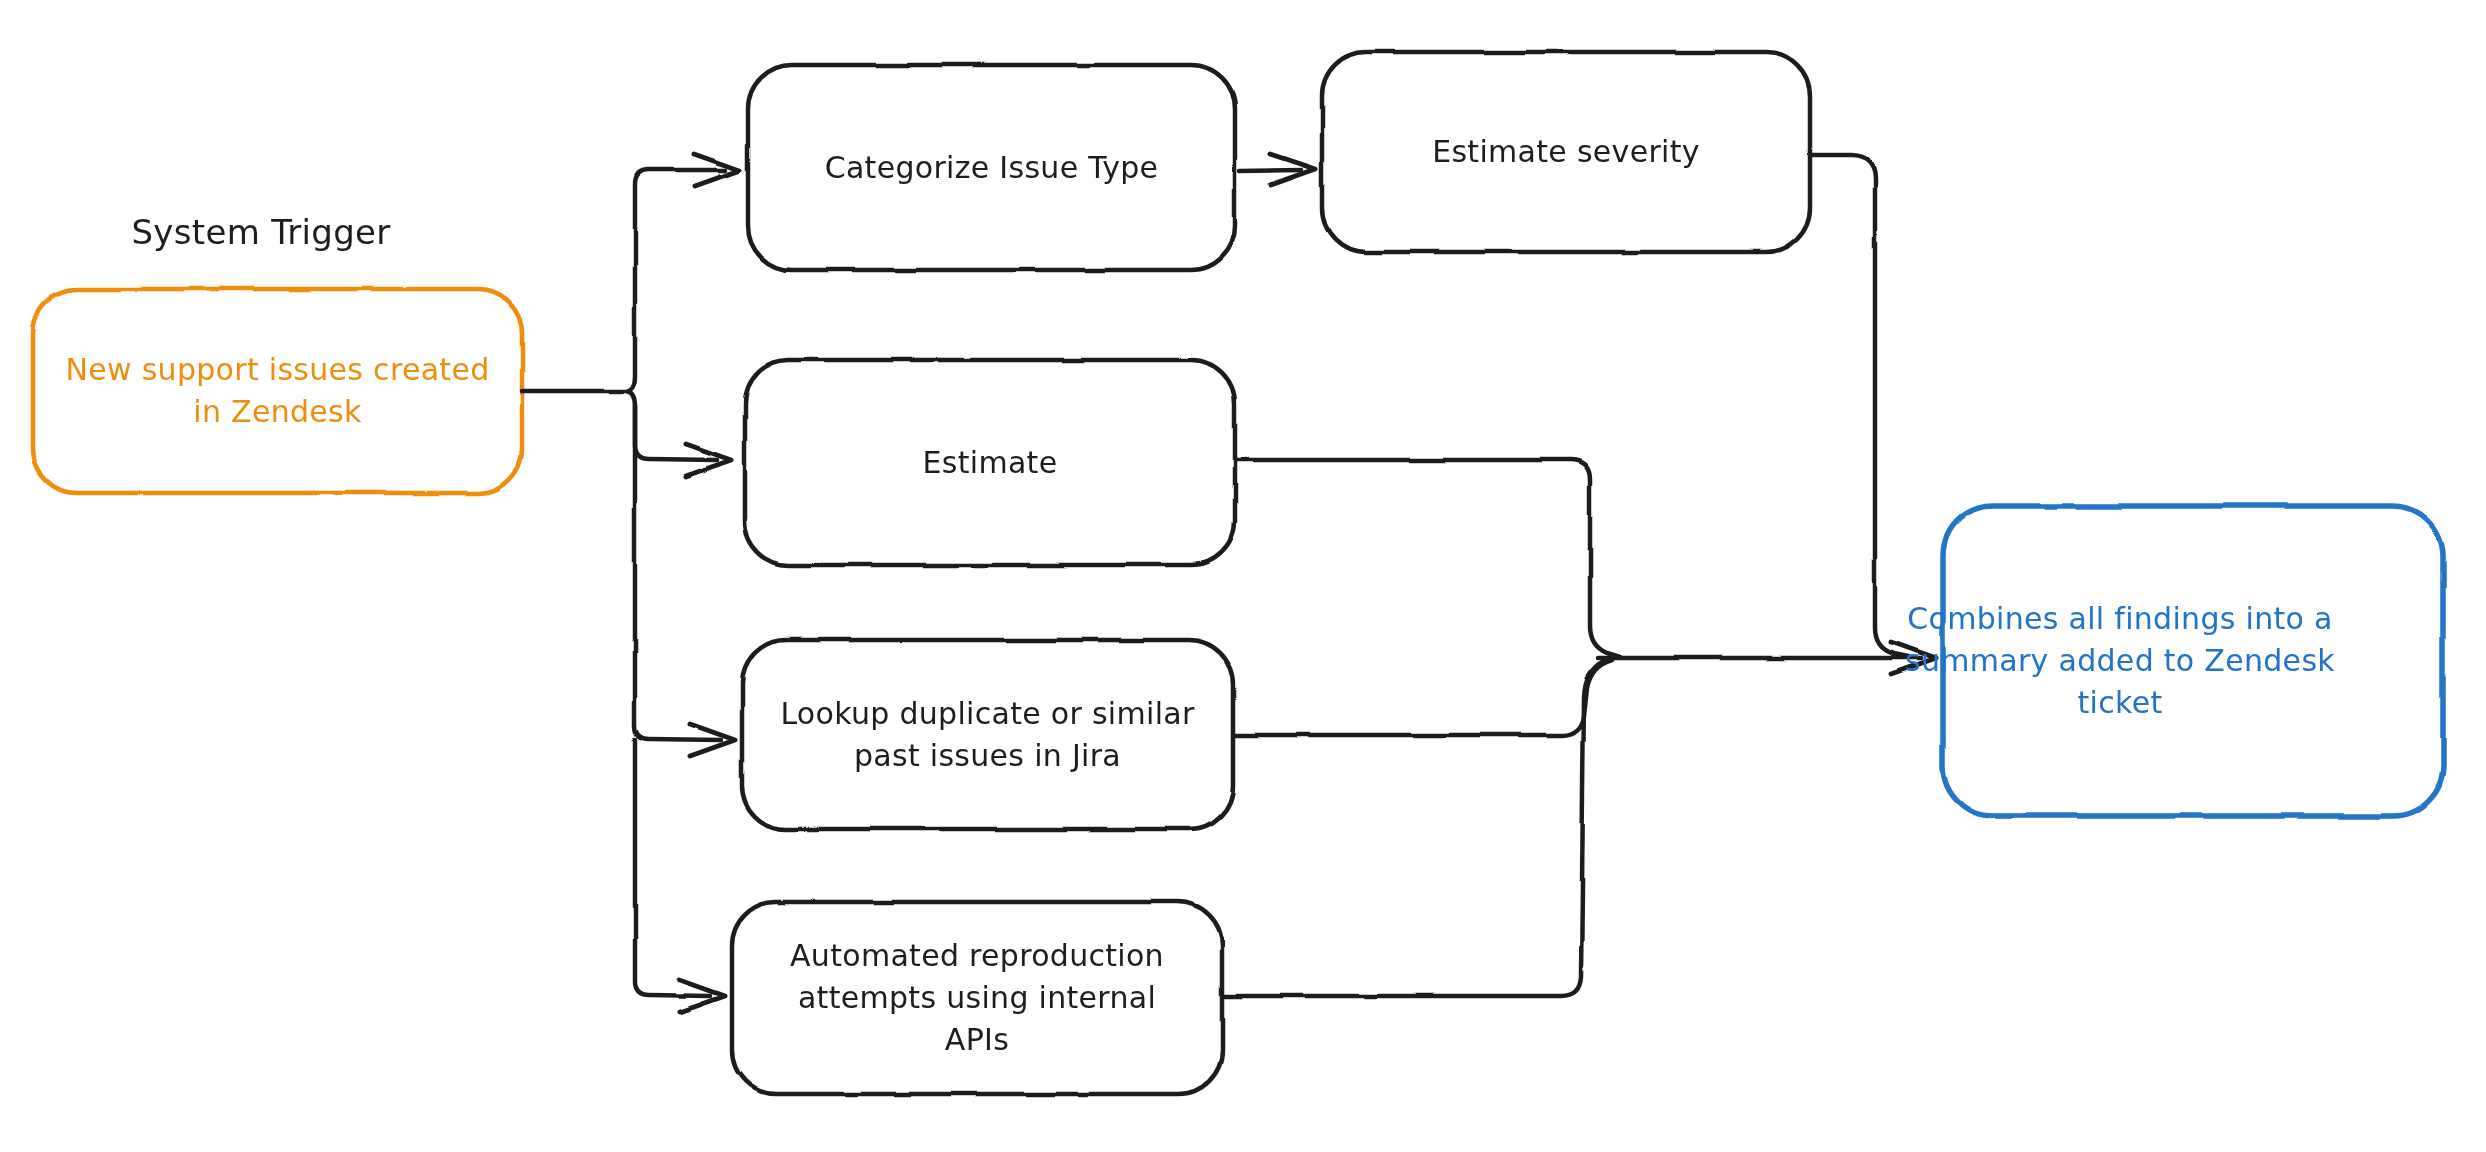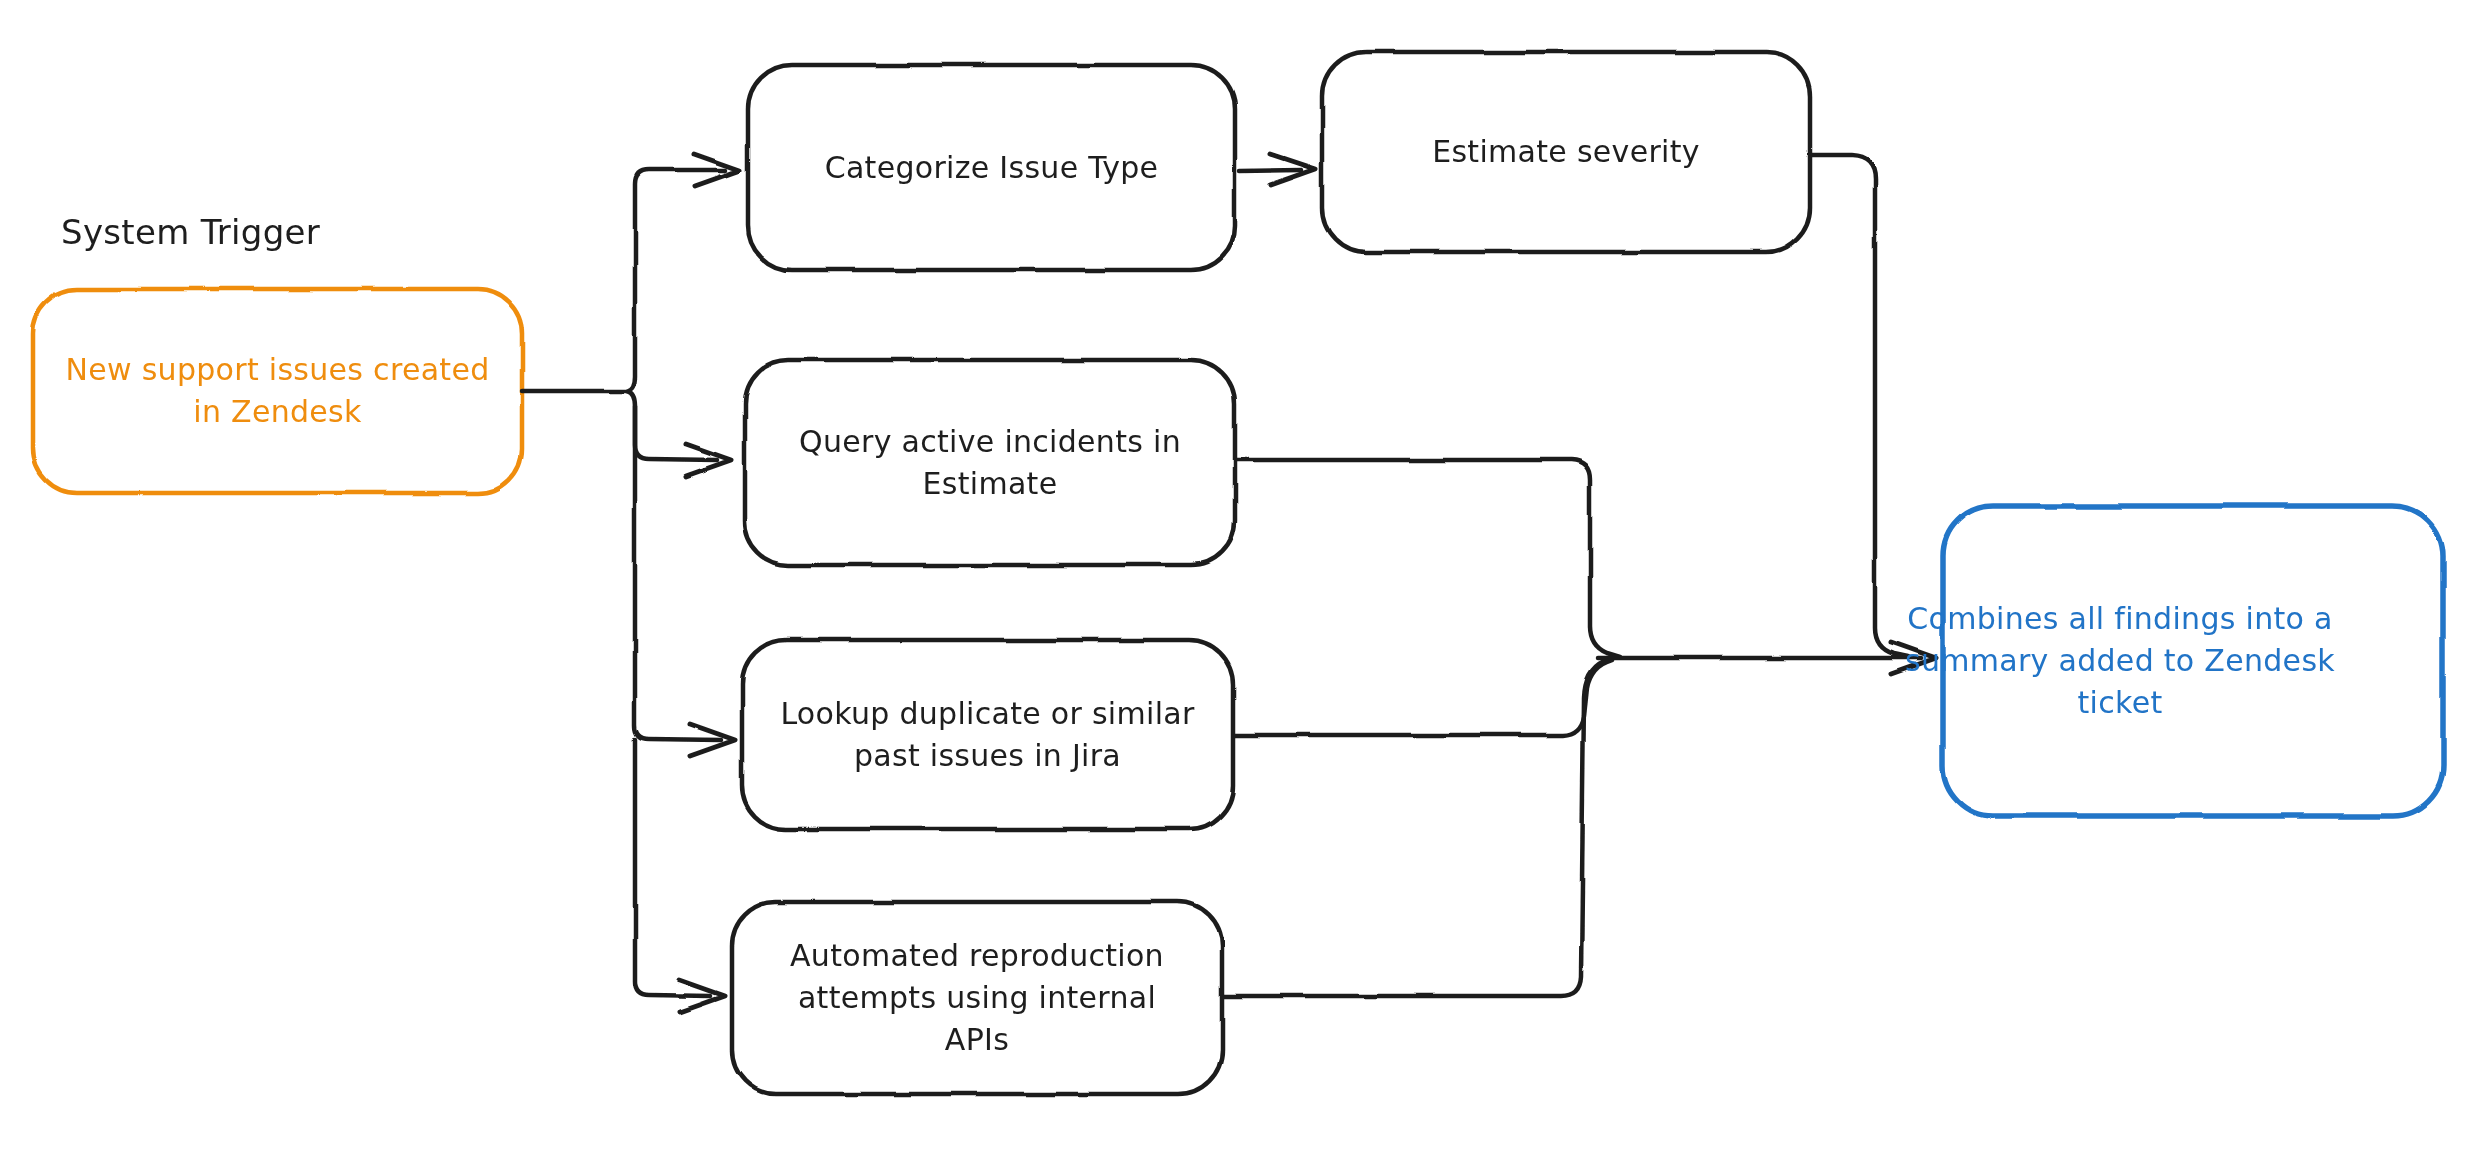--- a/index.html
+++ b/index.html
@@ -21,21 +21,21 @@
   .label{
     position:absolute;display:flex;flex-direction:column;
     align-items:center;justify-content:center;text-align:center;
     font-size:30px;line-height:42px;font-weight:500;letter-spacing:.3px;
   }
   .label span{display:block;}
   .label.trigger{color:var(--c-trigger,#ef8d0e);}
   .label.summary{color:var(--c-summary,#2174c7);}
   .annotation{
     position:absolute;left:61px;top:212px;width:400px;
-    text-align:left;font-size:34px;font-weight:500;letter-spacing:.3px;
+    text-align:center;font-size:34px;font-weight:500;letter-spacing:.3px;
     color:var(--c-default,#1e1e1e);
   }
 </style>
 </head>
 <body>
 
 <div class="canvas">
 
   <svg class="wires" width="2486" height="1152" viewBox="0 0 2486 1152">
     <defs>
@@ -86,21 +86,20 @@
 
   <div class="label" style="left:748px;top:65px;width:487px;height:205px;">
     <span>Categorize Issue Type</span>
   </div>
 
   <div class="label" style="left:1322px;top:52px;width:488px;height:200px;">
     <span>Estimate severity</span>
   </div>
 
   <div class="label" style="left:745px;top:360px;width:490px;height:205px;">
-    <span>Query active incidents in</span>
     <span>Estimate</span>
   </div>
 
   <div class="label" style="left:742px;top:640px;width:491px;height:189px;">
     <span>Lookup duplicate or similar</span>
     <span>past issues in Jira</span>
   </div>
 
   <div class="label" style="left:732px;top:902px;width:490px;height:192px;">
     <span>Automated reproduction</span>

